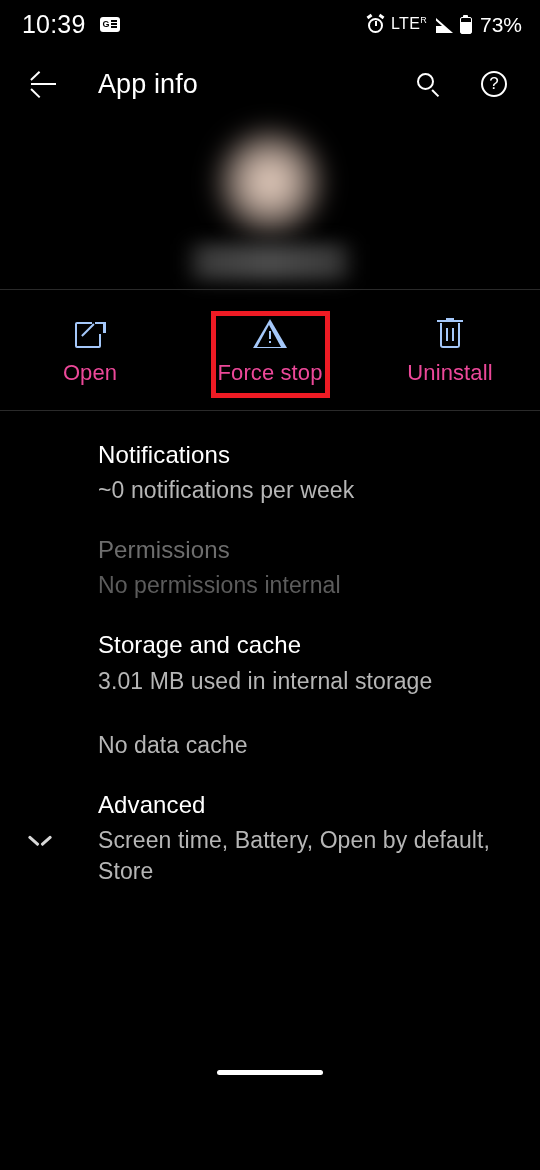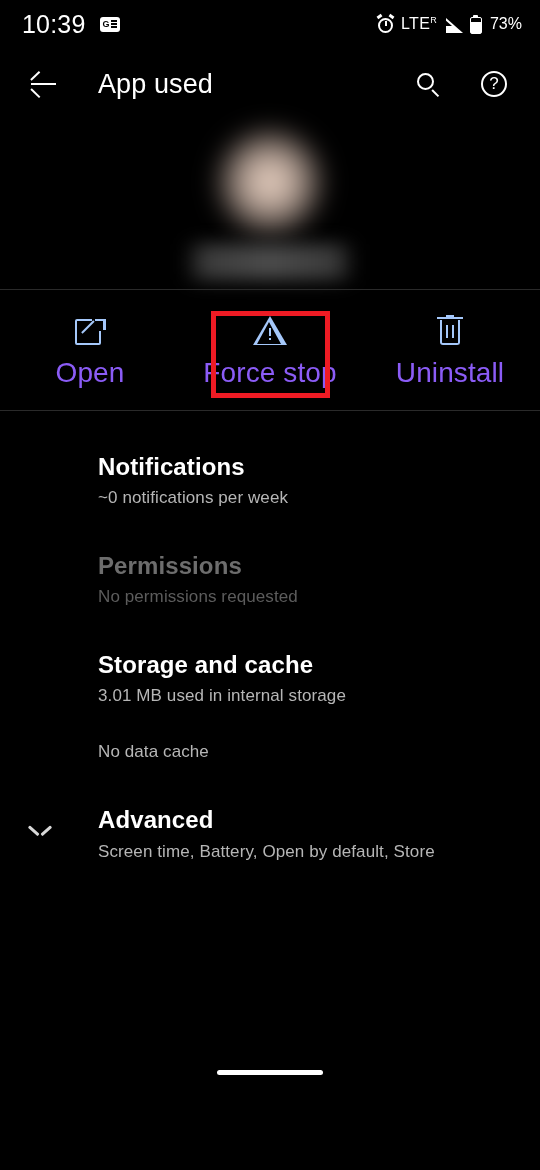--- a/index.html
+++ b/index.html
@@ -81,21 +81,21 @@
     position:absolute; left:0; top:2px;
     width:12px; height:17px;
     border:1.6px solid #fff; border-radius:2px;
     background:linear-gradient(to top, #fff 73%, transparent 73%);
   }
   .battery-icon .nub {
     position:absolute; left:3.5px; top:0;
     width:5px; height:3px; background:#fff; border-radius:1px 1px 0 0;
   }
   .batt-pct {
-    font-size:16px; font-weight:400; color:#fff; line-height:1;
+    font-size:21px; font-weight:400; color:#fff; line-height:1;
     margin-left:1px;
   }
 
   
   .app-bar {
     position:absolute; top:48px; left:0;
     width:540px; height:72px;
     display:flex; align-items:center;
     padding:0 22px 0 20px;
   }
@@ -185,21 +185,21 @@
     flex:1; height:120px;
     display:flex; flex-direction:column;
     align-items:center; justify-content:center;
     cursor:pointer;
   }
   .action-icon-wrap {
     height:40px; display:flex; align-items:center; justify-content:center;
     margin-bottom:6px;
   }
   .action-label {
-    font-size:28px; font-weight:400; color:#8b5cf6;
+    font-size:22px; font-weight:400; color:#ec4899;
     letter-spacing:0.1px;
   }
   
   .icon-open { position:relative; width:31px; height:31px; }
   .icon-open .box {
     position:absolute; left:0; top:3px;
     width:26px; height:26px;
     border:2.3px solid #a5c8fa; border-radius:2px;
   }
   .icon-open .notch {
@@ -277,25 +277,25 @@
     position:absolute; top:425px; left:0;
     width:540px;
   }
   .list-item {
     position:relative;
     padding:14px 24px 14px 98px;
     cursor:pointer;
   }
   .list-item.no-icon { padding-left:98px; }
   .list-title {
-    font-size:24px; font-weight:700; color:#ffffff;
-    letter-spacing:0.1px; line-height:1.3;margin-top:12px;
+    font-size:24px; font-weight:400; color:#ffffff;
+    letter-spacing:0.1px; line-height:1.3;
   }
   .list-sub {
-    font-size:17px; font-weight:400; color:#b6b6b6;
+    font-size:23px; font-weight:400; color:#b6b6b6;
     letter-spacing:0.1px; line-height:1.35; margin-top:5px;
   }
   .list-item.disabled .list-title { color:#6d6d6d; }
   .list-item.disabled .list-sub { color:#5c5c5c; }
   .chevron-wrap {
     position:absolute; left:22px; top:0; bottom:0;
     width:36px; display:flex; align-items:center; justify-content:center;
   }
   .chevron-down { position:relative; width:22px; height:12px; }
   .chevron-down .a, .chevron-down .b {
@@ -351,21 +351,21 @@
   </div>
 
   <div class="app-bar">
     <div class="back-btn">
       <span class="back-arrow">
         <span class="shaft"></span>
           <span class="h1"></span>
           <span class="h2"></span>
       </span>
     </div>
-    <div class="app-bar-title">App used</div>
+    <div class="app-bar-title">App info</div>
     <div class="app-bar-spacer"></div>
     <div class="bar-icon-btn">
       <span class="search-icon">
         <span class="lens"></span>
           <span class="handle"></span>
       </span>
     </div>
     <div class="bar-icon-btn">
       <span class="help-icon">?</span>
     </div>
@@ -426,21 +426,21 @@
 
   <div class="settings-list">
 
     <div class="list-item no-icon">
       <div class="list-title">Notifications</div>
       <div class="list-sub">~0 notifications per week</div>
     </div>
 
     <div class="list-item no-icon disabled">
       <div class="list-title">Permissions</div>
-      <div class="list-sub">No permissions requested</div>
+      <div class="list-sub">No permissions internal</div>
     </div>
 
     <div class="list-item no-icon">
       <div class="list-title">Storage and cache</div>
       <div class="list-sub">3.01 MB used in internal storage</div>
     </div>
 
     <div class="list-item no-icon">
       <div class="list-sub">No data cache</div>
     </div>

